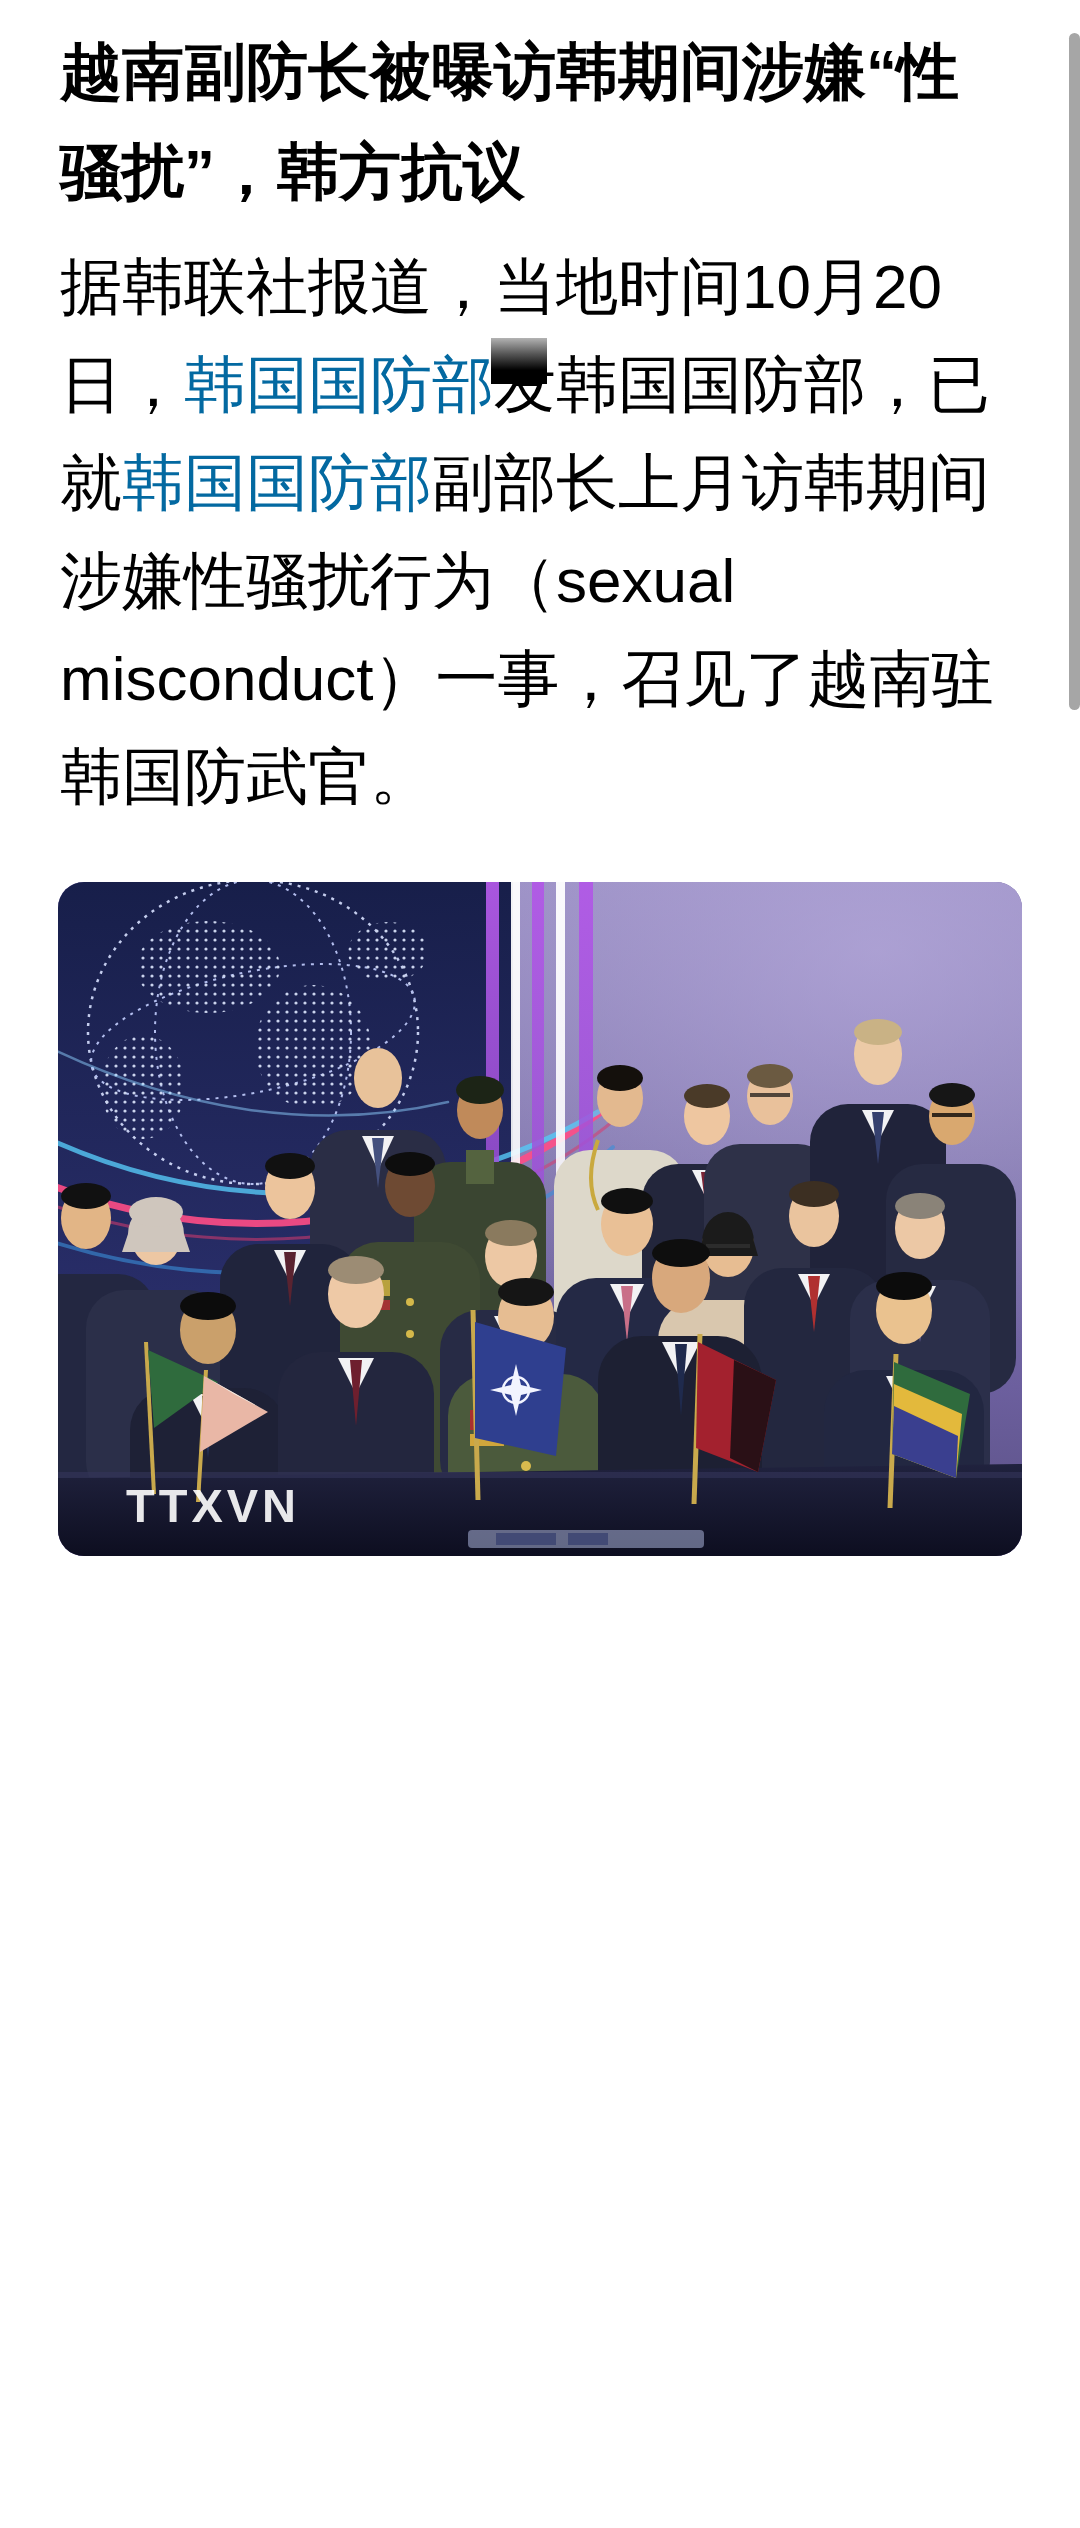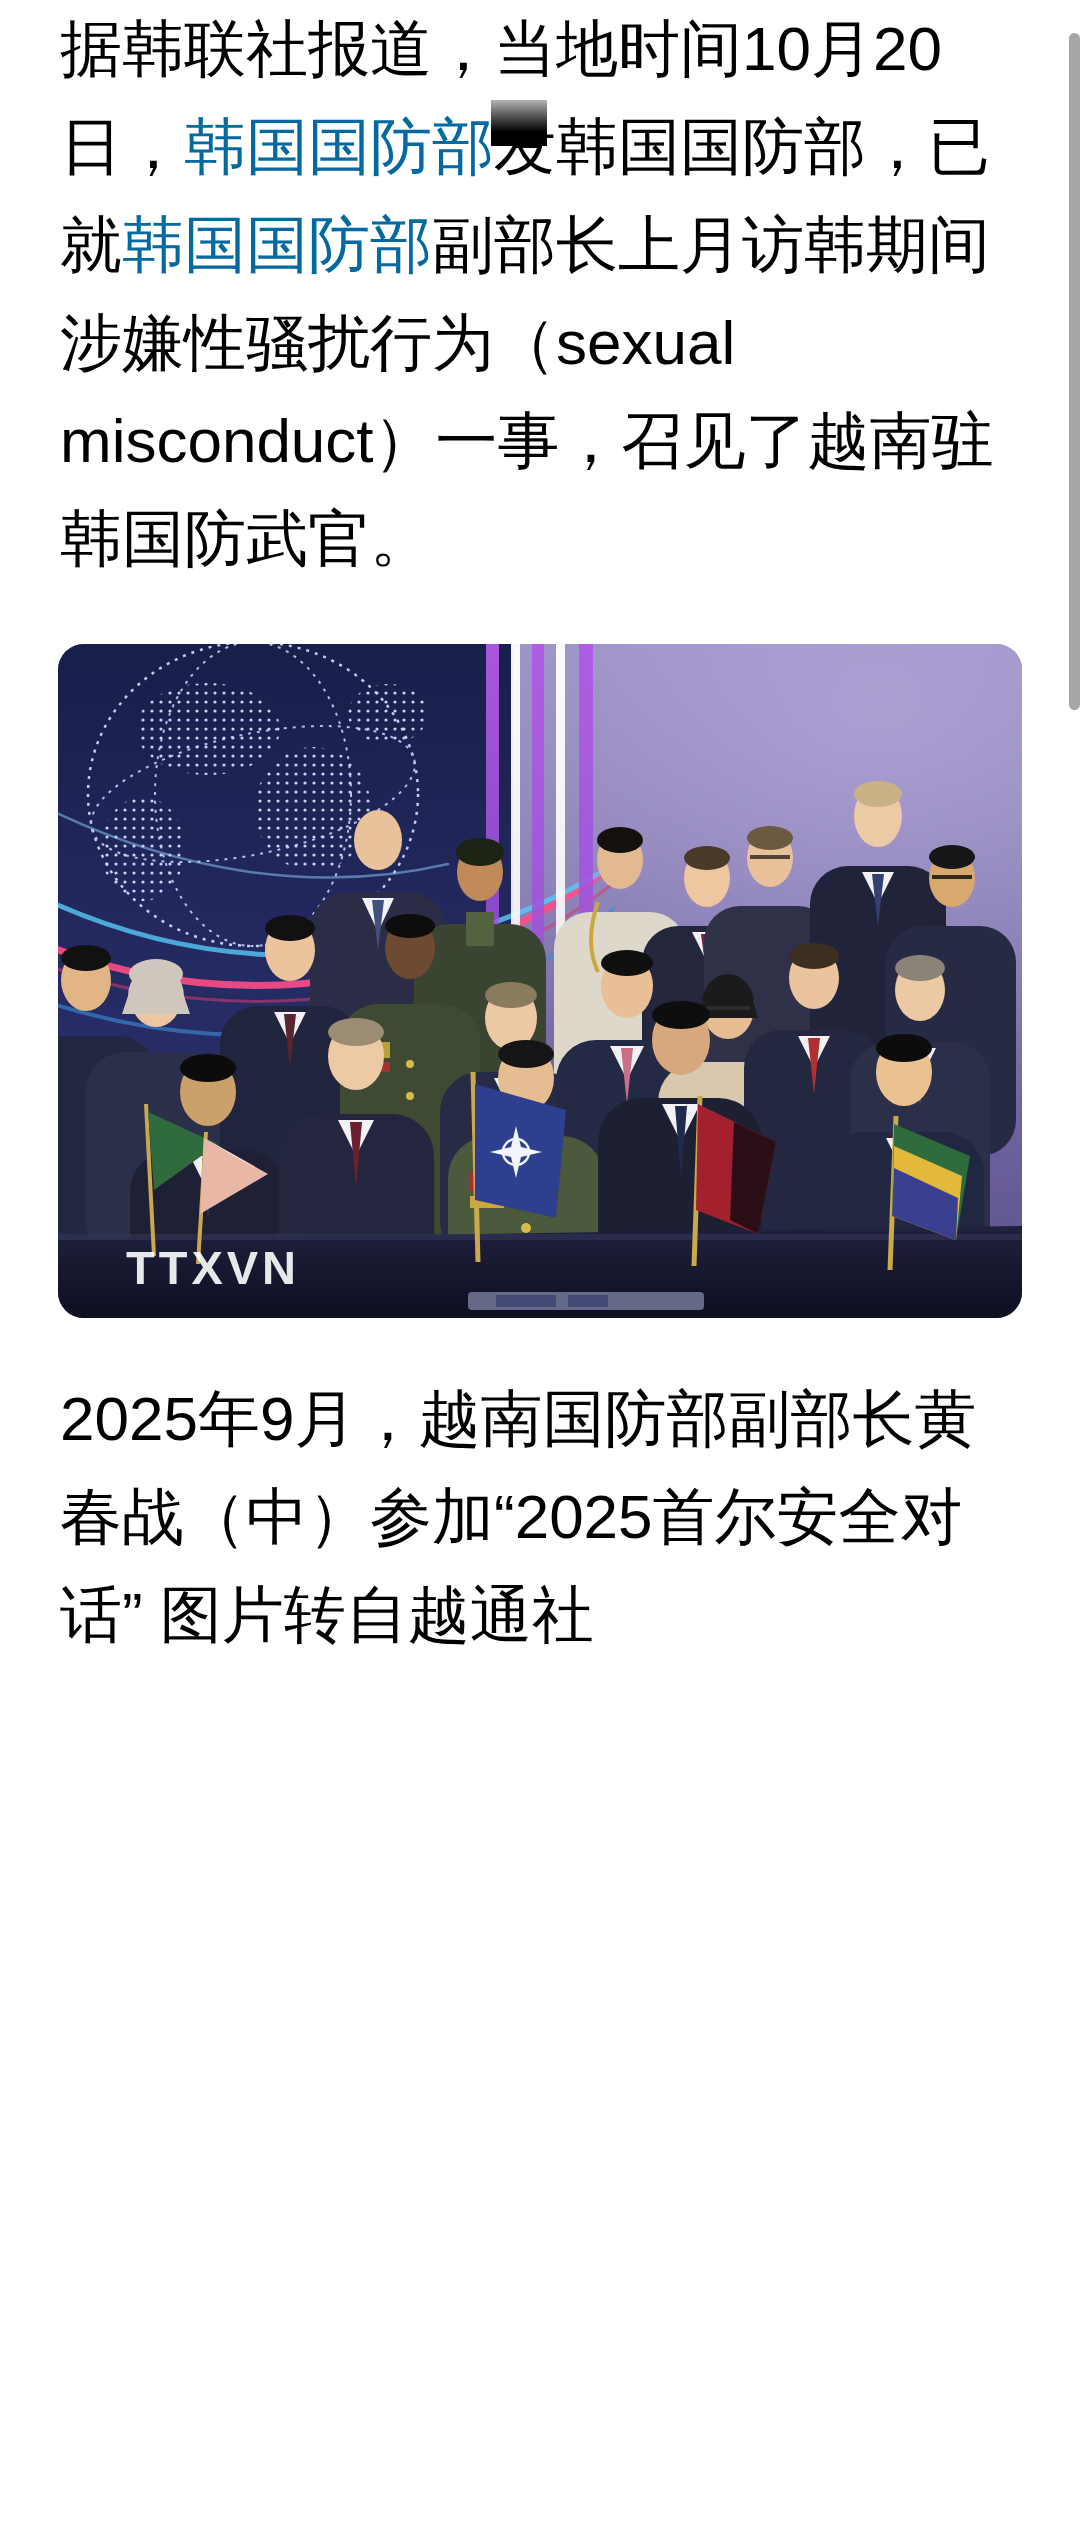--- a/index.html
+++ b/index.html
@@ -21,20 +21,21 @@
   .scrollbar-thumb{position:absolute;right:0;top:33px;width:11px;height:677px;
         background:#a6a6a6;border-radius:6px;}
 </style>
 </head>
 <body>
 
 <div class="page">
 
   <div class="content">
 
+    <h1 class="title">越南副防长被曝访韩期间涉嫌“性骚扰”，韩方抗议</h1>
 
     <p class="para"><span>据韩联社报道，当地时间10月20日，</span><span class="run-link">韩国国防部</span><span class="run-redacted">发</span><span>韩国国防部，已就</span><span class="run-link">韩国国防部</span><span>副部长上月访韩期间涉嫌性骚扰行为（sexual misconduct）一事，召见了越南驻韩国防武官。</span></p>
 
 
     <div class="photo">
       <svg viewBox="0 0 964 674" preserveAspectRatio="none">
         <defs>
           <linearGradient id="wall" x1="0" y1="0" x2="0" y2="1">
             <stop offset="0" stop-color="#968bc0"></stop>
             <stop offset="0.4" stop-color="#8177ad"></stop>
@@ -229,19 +230,18 @@
           <polygon points="836,502 904,532 898,596 834,572" fill="#e3b93c"></polygon>
           <polygon points="836,524 900,554 898,596 834,572" fill="#3a3f8f"></polygon>
         </g>
         <rect x="410" y="648" width="236" height="18" rx="4" fill="#aab2d8" opacity="0.55"></rect>
         <rect x="438" y="651" width="60" height="12" fill="#3a4270" opacity="0.8"></rect>
         <rect x="510" y="651" width="40" height="12" fill="#3a4270" opacity="0.8"></rect>
       </svg>
       <span class="watermark">TTXVN</span>
     </div>
 
-    <p class="caption">2025年9月，越南国防部副部长黄春战（中）参加“2025首尔安全对话” 图片转自越通社</p>
 
   </div>
 
   <div class="scrollbar-thumb"></div>
 
 </div>
 
 </body></html>

